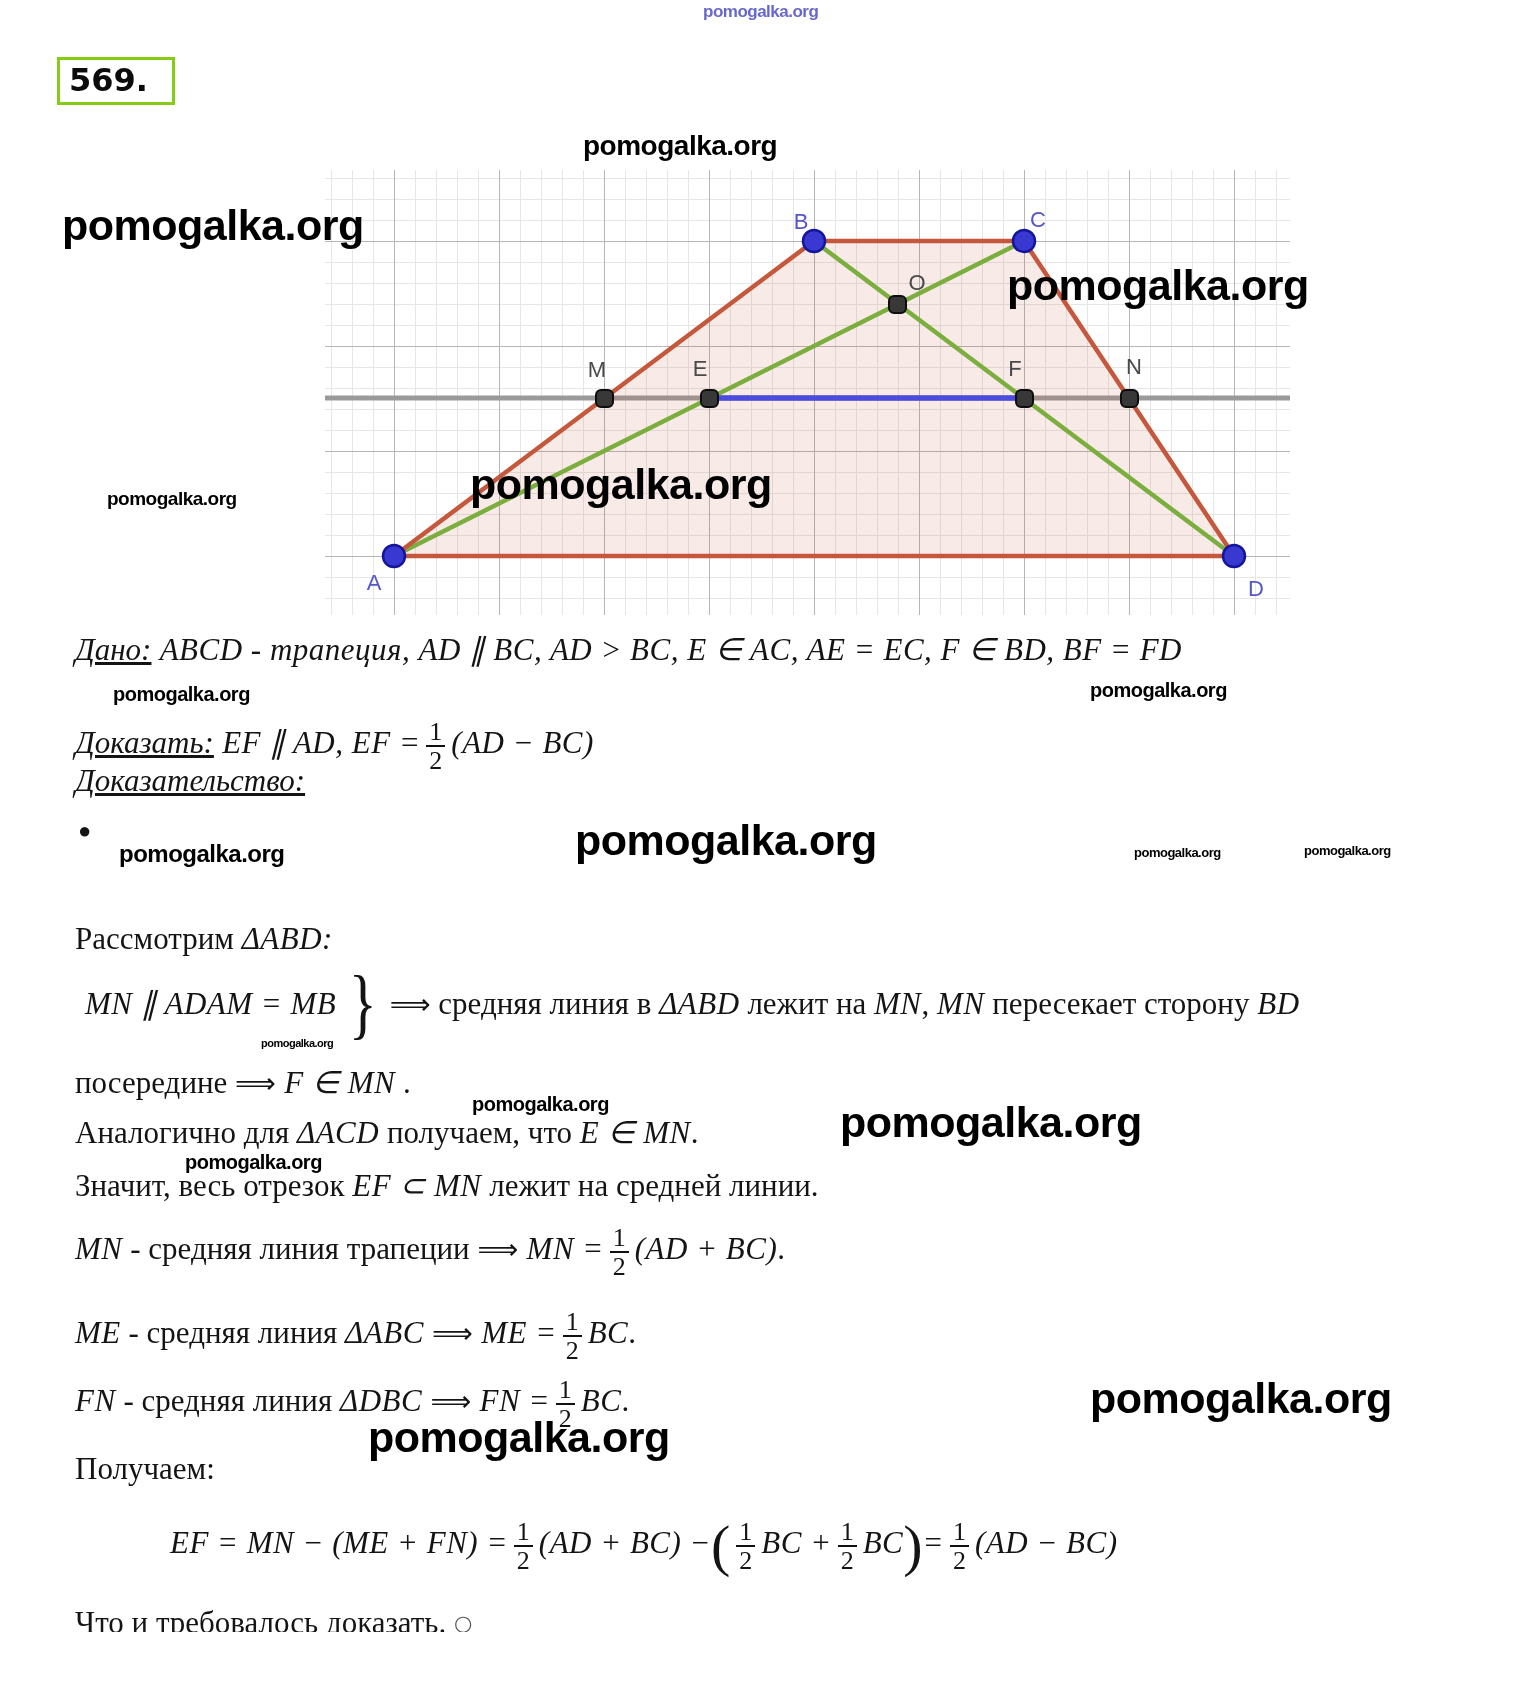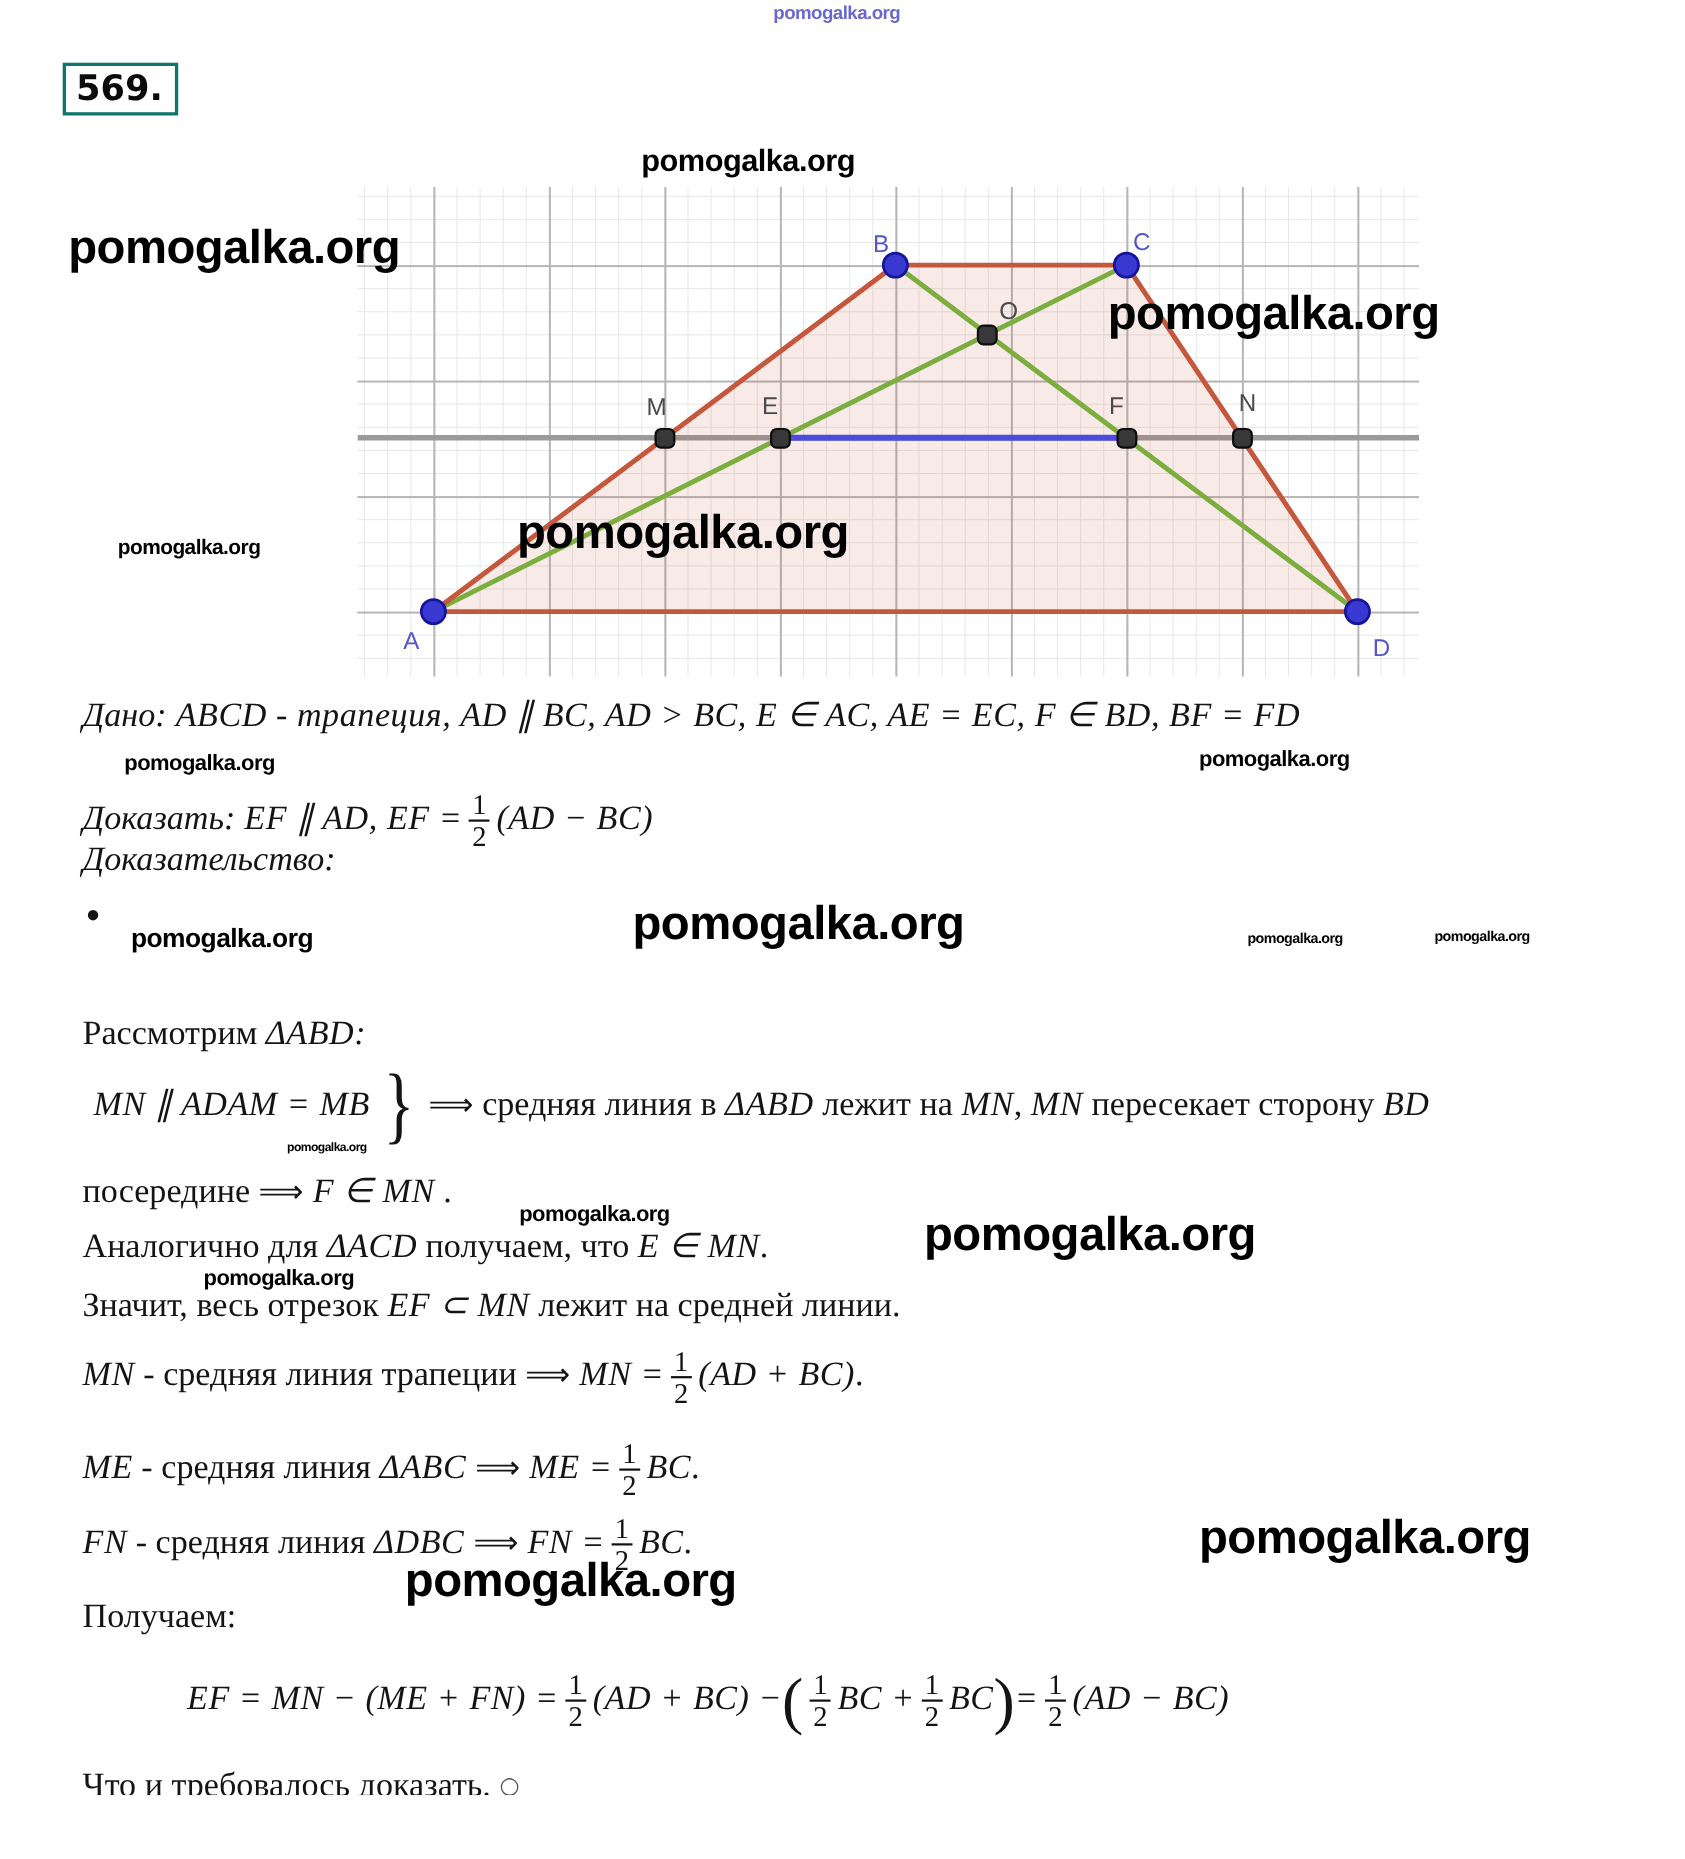--- a/index.html
+++ b/index.html
@@ -12,43 +12,43 @@
   .wm-top{color:#4d4dc4;font-size:17px;font-weight:700;opacity:.85;}
   .wm-28{font-size:28px;}
   .wm-big{font-size:43px;}
   .wm-24{font-size:24px;}
   .wm-20{font-size:20px;}
   .wm-19{font-size:19px;}
   .wm-13{font-size:13px;}
   .wm-11{font-size:11px;font-weight:700;}
 
   
-  .problem-box{position:absolute;left:57px;top:57px;border:3px solid #0f766e;
-               padding:1px 11px 3px 9px;font-family:"DejaVu Sans",sans-serif;
+  .problem-box{position:absolute;left:57px;top:57px;border:3px solid #84cc16;
+               padding:1px 24px 3px 9px;font-family:"DejaVu Sans",sans-serif;
                font-weight:700;font-size:32px;color:#0b0b0b;z-index:3;}
 
   
   .diagram{position:absolute;left:325px;top:170px;width:965px;height:445px;z-index:1;
     background-color:#ffffff;
     background-image:
       linear-gradient(to right,#b6b6b6 1.5px,transparent 1.5px),
       linear-gradient(to bottom,#b6b6b6 1.5px,transparent 1.5px),
       linear-gradient(to right,#e6e6e6 1px,transparent 1px),
       linear-gradient(to bottom,#e6e6e6 1px,transparent 1px);
     background-size:105px 105px,105px 105px,21px 21px,21px 21px;
     background-position:69px 71px,69px 71px,6px 8px,6px 8px;}
   .diagram svg{position:absolute;left:0;top:0;}
   .vlabel{font-family:"Liberation Sans",sans-serif;font-size:22px;fill:#5555cc;}
   .plabel{font-family:"Liberation Sans",sans-serif;font-size:22px;fill:#4a4a4a;}
 
   
   .line{position:absolute;white-space:nowrap;font-size:31px;line-height:1.25;z-index:2;}
   .t{font-style:normal;}
   .m{font-style:italic;letter-spacing:0.5px;}
-  .lbl{font-style:italic;}
+  .lbl{font-style:italic;text-decoration:underline;}
   .ar{font-style:normal;font-family:"DejaVu Sans",sans-serif;font-size:0.92em;}
   .frac{display:inline-flex;flex-direction:column;align-items:center;
         vertical-align:middle;line-height:1.05;font-size:26px;font-style:normal;
         margin:0 6px;letter-spacing:0;}
   .frac .den{border-top:2px solid #111;padding:0 3px;}
   .frac .num{padding:0 3px;}
   .bullet{position:absolute;font-size:22px;z-index:2;}
   .bigp{font-size:58px;line-height:0;vertical-align:middle;font-weight:400;font-style:normal;}
   .qed-mark{font-family:"DejaVu Sans",sans-serif;font-size:21px;color:#555;vertical-align:3px;}
 

